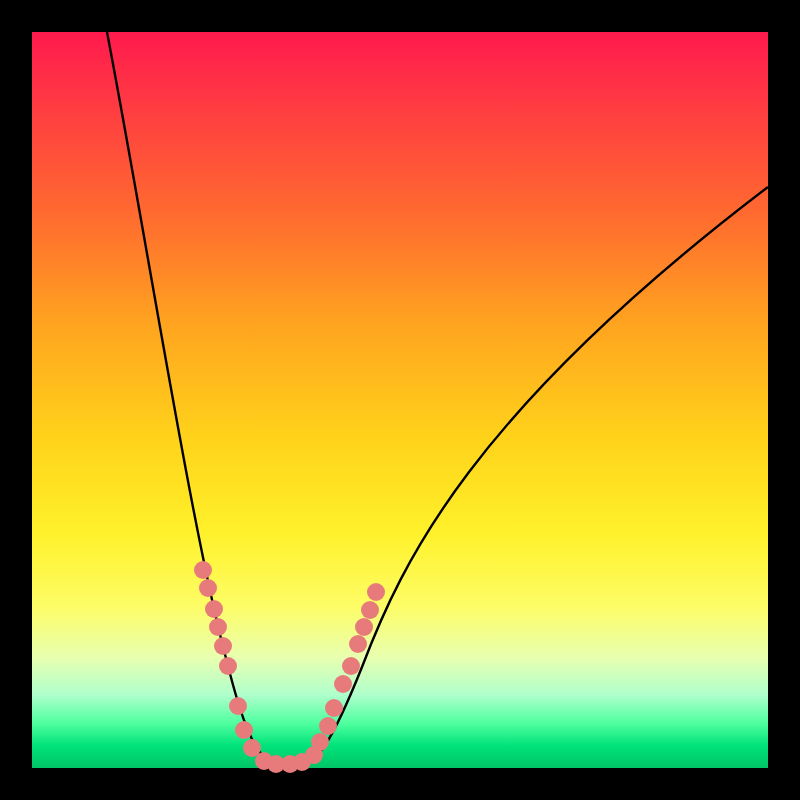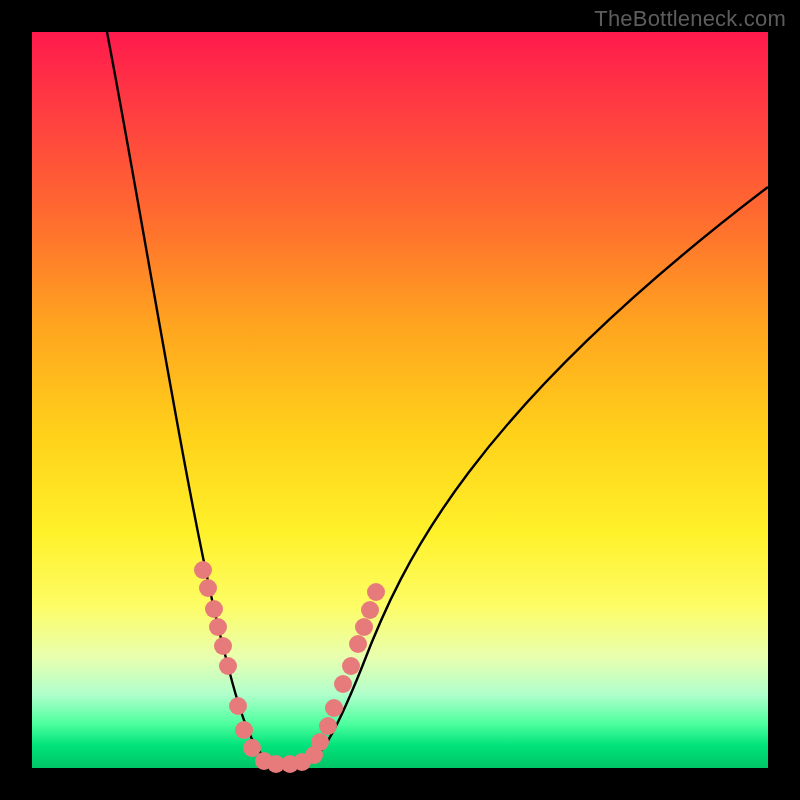--- a/index.html
+++ b/index.html
@@ -87,14 +87,13 @@
         <circle cx="302" cy="676" r="9" fill="#e77b7b"></circle>
         <circle cx="311" cy="652" r="9" fill="#e77b7b"></circle>
         <circle cx="319" cy="634" r="9" fill="#e77b7b"></circle>
         <circle cx="326" cy="612" r="9" fill="#e77b7b"></circle>
         <circle cx="332" cy="595" r="9" fill="#e77b7b"></circle>
         <circle cx="338" cy="578" r="9" fill="#e77b7b"></circle>
         <circle cx="344" cy="560" r="9" fill="#e77b7b"></circle>
       </g>
   </svg>
 
-  <div class="watermark">TheBottleneck.com</div>
 </div>
 
 </body></html>

